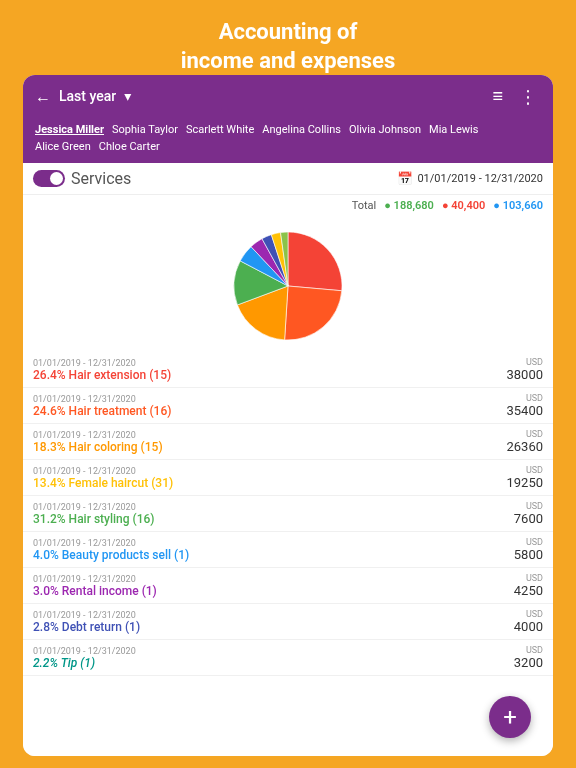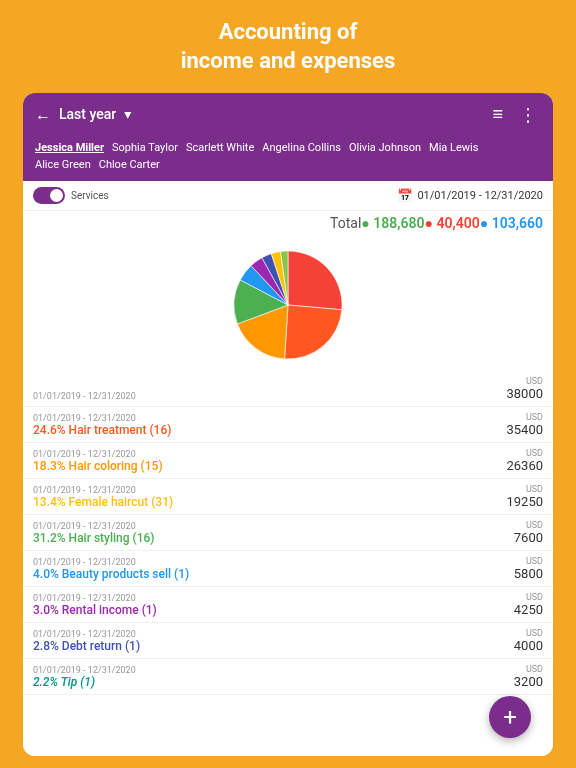--- a/index.html
+++ b/index.html
@@ -9,21 +9,21 @@
       background: #F5A623;
       font-family: -apple-system, BlinkMacSystemFont, 'Segoe UI', Roboto, sans-serif;
       overflow: hidden;
       display: flex;
       flex-direction: column;
       align-items: center;
       justify-content: flex-start;
     }
     .app-header {
       width: 100%;
-      padding: 18px 20px 18px;
+      padding: 18px 20px 0;
       text-align: center;
     }
     .app-title {
       font-size: 22px;
       font-weight: 700;
       color: #fff;
       line-height: 1.3;
     }
     .main-card {
       width: 530px;
@@ -106,41 +106,42 @@
       content: '';
       position: absolute;
       width: 13px;
       height: 13px;
       background: #fff;
       border-radius: 50%;
       top: 2px;
       left: 17px;
     }
     .services-label {
-      font-size: 10px;
+      font-size: 16px;
       color: #555;
     }
     .date-range {
       display: flex;
       align-items: center;
       gap: 4px;
       font-size: 11px;
       color: #333;
     }
     .calendar-icon {
       color: #7B2D8B;
       font-size: 13px;
     }
     .totals-bar {
       background: #fff;
       padding: 4px 10px;
       display: flex;
       justify-content: flex-end;
       align-items: center;
-      font-size: 14px;
+      gap: 8px;
+      font-size: 11px;
       border-top: 1px solid #eee;
     }
     .total-label { color: #555; }
     .total-green { color: #4CAF50; font-weight: 600; }
     .total-red { color: #F44336; font-weight: 600; }
     .total-blue { color: #2196F3; font-weight: 600; }
     .chart-area {
       background: #fff;
       display: flex;
       justify-content: center;
@@ -263,20 +264,21 @@
         <path d="M 50 50 L 28.321084665422813 10.566199398026136 A 45 45 0 0 1 36.09423525312736 7.202456766718093 Z" fill="#3F51B5" stroke="#fff" stroke-width="0.5"></path>
         <path d="M 50 50 L 36.09423525312736 7.202456766718093 A 45 45 0 0 1 43.79943691919131 5.4292358436506944 Z" fill="#FFC107" stroke="#fff" stroke-width="0.5"></path>
         <path d="M 50 50 L 43.79943691919131 5.4292358436506944 A 45 45 0 0 1 50.00000000000003 5 Z" fill="#8BC34A" stroke="#fff" stroke-width="0.5"></path>
       </svg>
   </div>
 
   <div class="items-list" id="items-list">
       <div class="list-item">
     <div class="item-left">
       <span class="item-date">01/01/2019 - 12/31/2020</span>
+      <span class="item-name color-1">26.4% Hair extension (15)</span>
     </div>
     <div class="item-right">
       <span class="item-currency">USD</span>
       <span class="item-amount">38000</span>
     </div>
   </div>
       <div class="list-item">
     <div class="item-left">
       <span class="item-date">01/01/2019 - 12/31/2020</span>
       <span class="item-name color-2">24.6% Hair treatment (16)</span>

